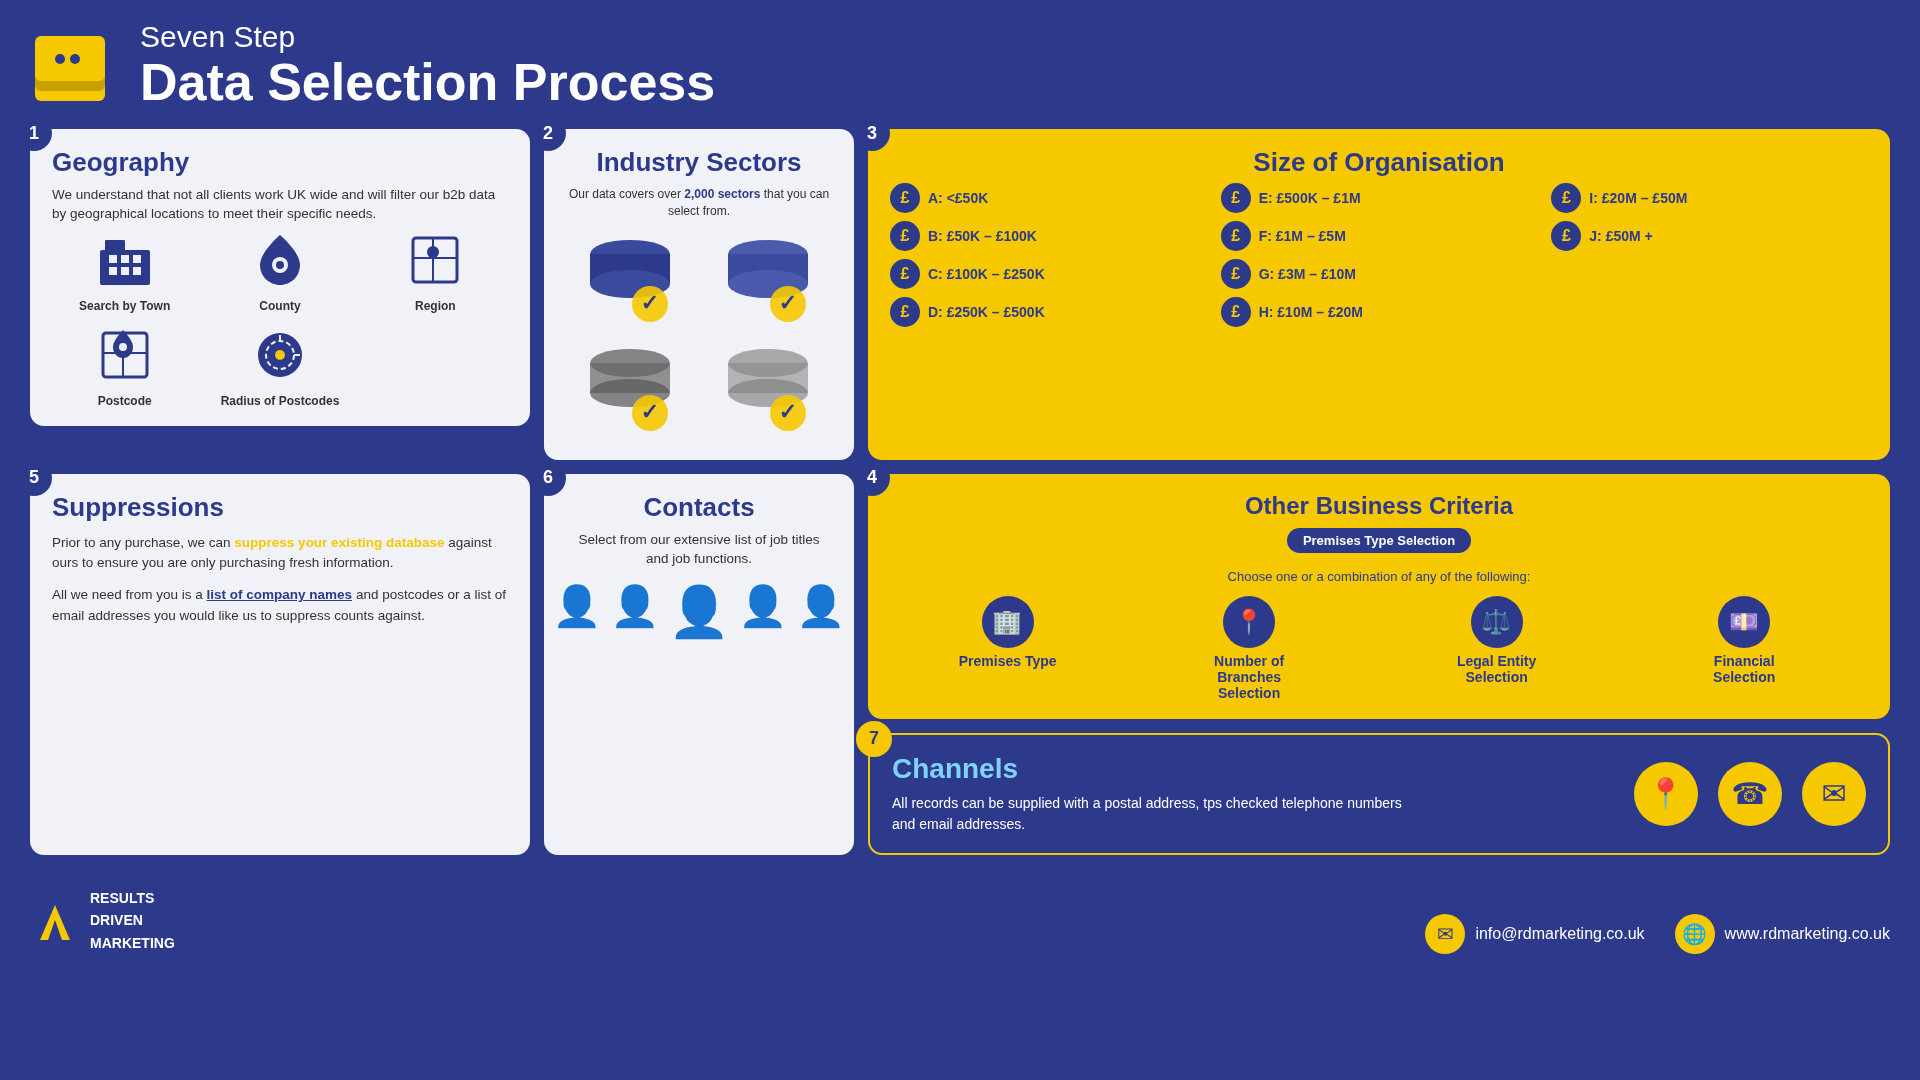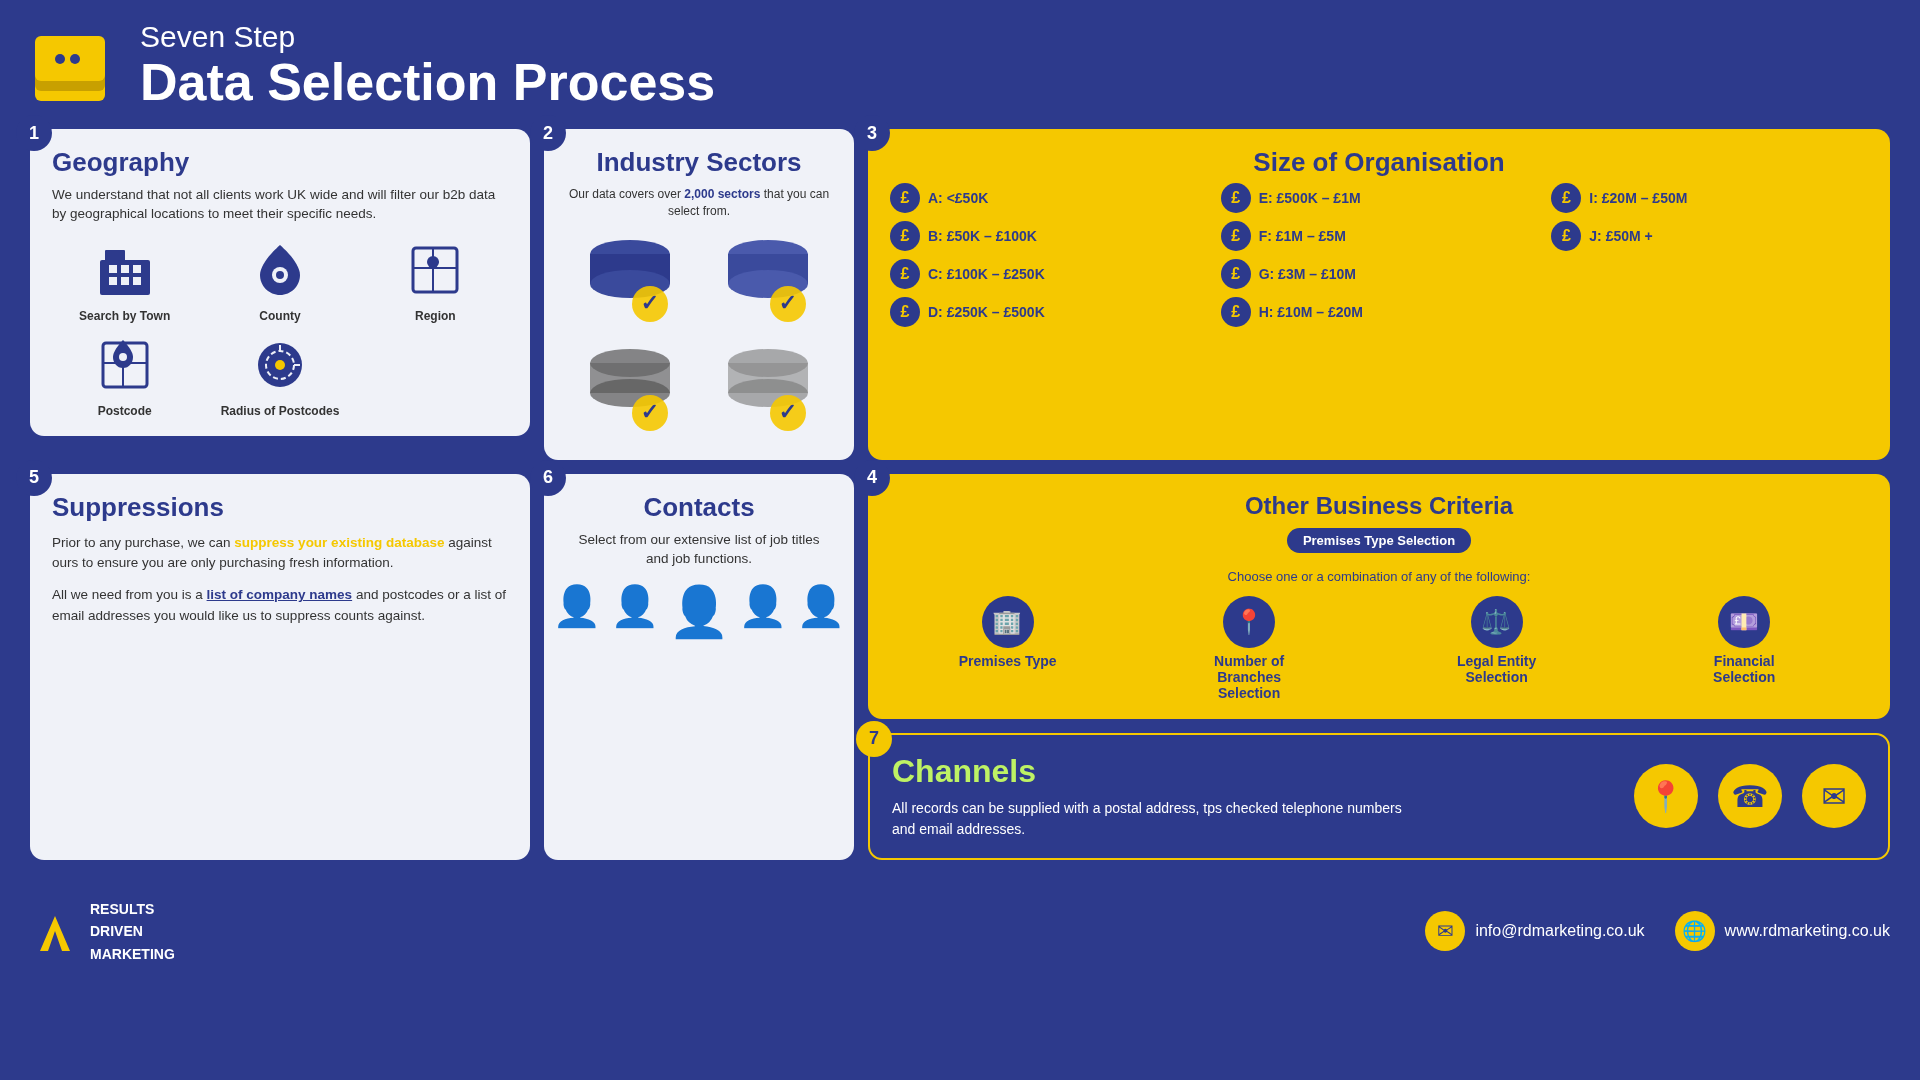--- a/index.html
+++ b/index.html
@@ -83,21 +83,21 @@
     .card-geo h2 {
       color: #2d3a8c;
       font-size: 26px;
       font-weight: 900;
       margin-bottom: 8px;
     }
     .card-geo p {
       color: #333;
       font-size: 13.5px;
       line-height: 1.4;
-      margin-bottom: 14px;
+      margin-bottom: 4px;
     }
     .geo-icons {
       display: grid;
       grid-template-columns: 1fr 1fr 1fr;
       gap: 10px;
       text-align: center;
     }
     .geo-icon-item {
       display: flex;
       flex-direction: column;
@@ -292,22 +292,22 @@
       border-radius: 14px;
       padding: 18px 22px;
       position: relative;
     }
     .channels-inner {
       display: flex;
       align-items: center;
       justify-content: space-between;
     }
     .channels-text h2 {
-      color: #bef264;
-      font-size: 32px;
+      color: #7dd3fc;
+      font-size: 28px;
       font-weight: 900;
       margin-bottom: 8px;
     }
     .channels-text p {
       color: #fff;
       font-size: 14px;
       line-height: 1.5;
       max-width: 520px;
     }
     .channel-icons {
@@ -323,23 +323,23 @@
       display: flex;
       align-items: center;
       justify-content: center;
       font-size: 30px;
       color: #2d3a8c;
     }
 
     
     .footer {
       display: flex;
-      align-items: center;
+      align-items: flex-end;
       justify-content: space-between;
-      margin-top: 24px;
+      margin-top: 18px;
     }
     .footer-logo {
       display: flex;
       align-items: center;
       gap: 10px;
     }
     .footer-logo-text {
       color: #fff;
       font-size: 14px;
       font-weight: 700;

